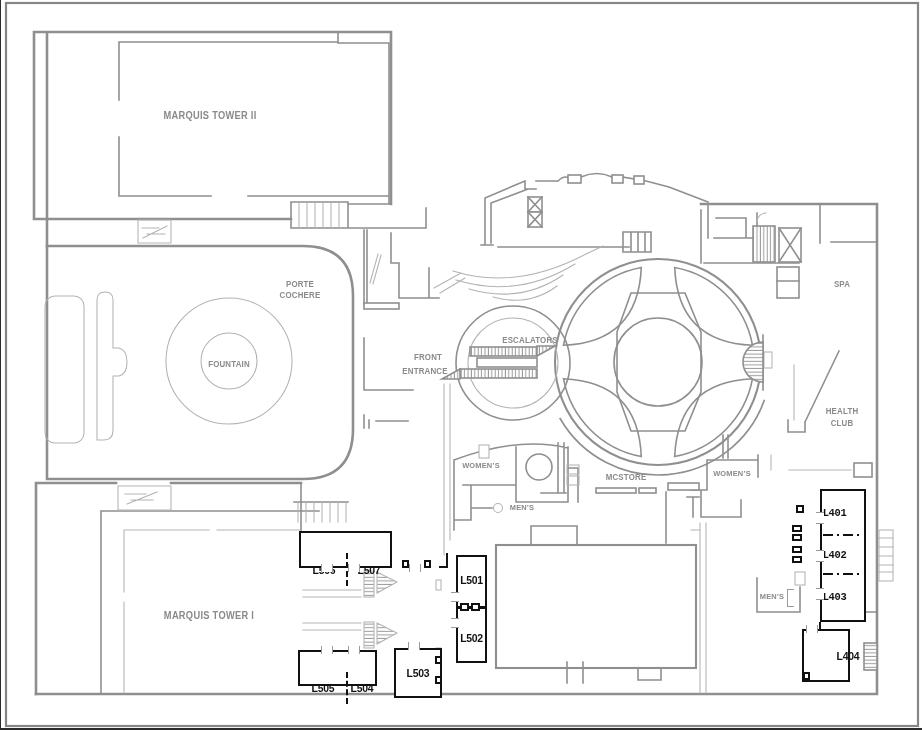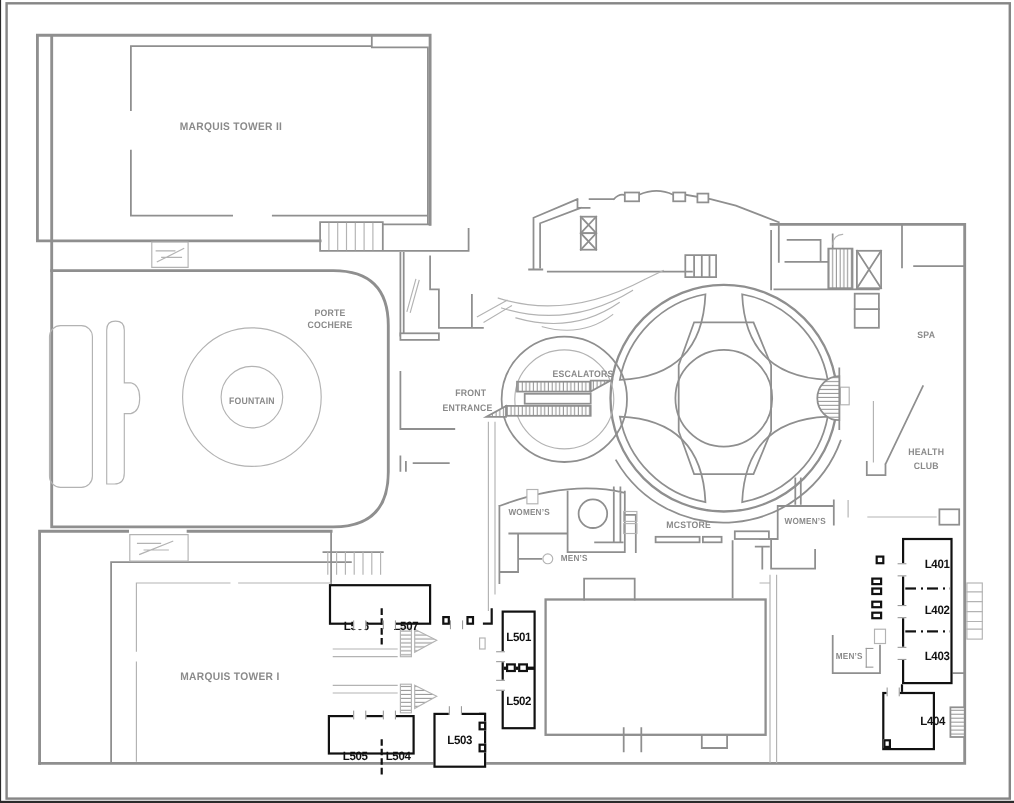--- a/index.html
+++ b/index.html
@@ -25,21 +25,21 @@
   }
   .lbl.big{font-size:10px;letter-spacing:.3px;}
   .room{position:absolute;border:2px solid var(--room-border);background:#fff;box-sizing:border-box;z-index:2;}
   .rlbl{
     display:block;color:#111;font-weight:bold;font-size:11px;letter-spacing:-.3px;
     transform:scaleX(.95);text-align:center;white-space:nowrap;
   }
   .cells-h{display:flex;height:100%;margin-top:20px;}
   .cells-h .cell{display:flex;align-items:center;justify-content:center;}
   .cell-divider-v{border-right:2px dashed var(--room-border);}
-  .cell-v{display:flex;align-items:center;justify-content:flex-end;box-sizing:border-box;}
+  .cell-v{display:flex;align-items:center;justify-content:flex-start;box-sizing:border-box;font-family:Liberation Mono, monospace;}
   .dashdot{height:2px;margin:0 1px;
     background:repeating-linear-gradient(90deg,var(--room-border) 0 10px,transparent 10px 14px,var(--room-border) 14px 16px,transparent 16px 20px);}
   .dm{position:absolute;border:2px solid var(--room-border);background:#fff;box-sizing:border-box;z-index:4;}
   .notch{position:absolute;background:#fff;border-left:1.2px solid #9b9b9b;border-right:1.2px solid #9b9b9b;box-sizing:border-box;z-index:3;}
   .notchv{position:absolute;background:#fff;border-top:1.2px solid #9b9b9b;border-bottom:1.2px solid #9b9b9b;box-sizing:border-box;z-index:3;}
   .blackbar{position:absolute;background:var(--room-border);z-index:3;}
   .bracket{position:absolute;border-left:1.5px solid #9b9b9b;border-top:1.5px solid #9b9b9b;border-bottom:1.5px solid #9b9b9b;z-index:3;}
   .abs-span{position:absolute;left:0;right:0;}
 </style>
 </head>
@@ -222,21 +222,21 @@
   <div class="bracket" style="left:786px;top:589px;width:6px;height:16px;"></div>
 
   <div class="lbl big" style="left:209px;top:116px;">MARQUIS TOWER II</div>
   <div class="lbl big" style="left:208px;top:616px;">MARQUIS TOWER I</div>
   <div class="lbl" style="left:299px;top:284px;">PORTE</div>
   <div class="lbl" style="left:299px;top:295px;">COCHERE</div>
   <div class="lbl" style="left:228px;top:364px;">FOUNTAIN</div>
   <div class="lbl" style="left:427px;top:357px;">FRONT</div>
   <div class="lbl" style="left:424px;top:371px;">ENTRANCE</div>
   <div class="lbl" style="left:529px;top:340px;">ESCALATORS</div>
-  <div class="lbl" style="left:841px;top:304px;">SPA</div>
+  <div class="lbl" style="left:841px;top:284px;">SPA</div>
   <div class="lbl" style="left:841px;top:411px;">HEALTH</div>
   <div class="lbl" style="left:841px;top:423px;">CLUB</div>
   <div class="lbl" style="left:625px;top:477px;">MCSTORE</div>
   <div class="lbl" style="left:480px;top:466px;font-size:8px;">WOMEN’S</div>
   <div class="lbl" style="left:521px;top:508px;font-size:8px;">MEN’S</div>
   <div class="lbl" style="left:731px;top:474px;font-size:8px;">WOMEN’S</div>
   <div class="lbl" style="left:771px;top:597px;font-size:8px;">MEN’S</div>
 
 </div>
 

